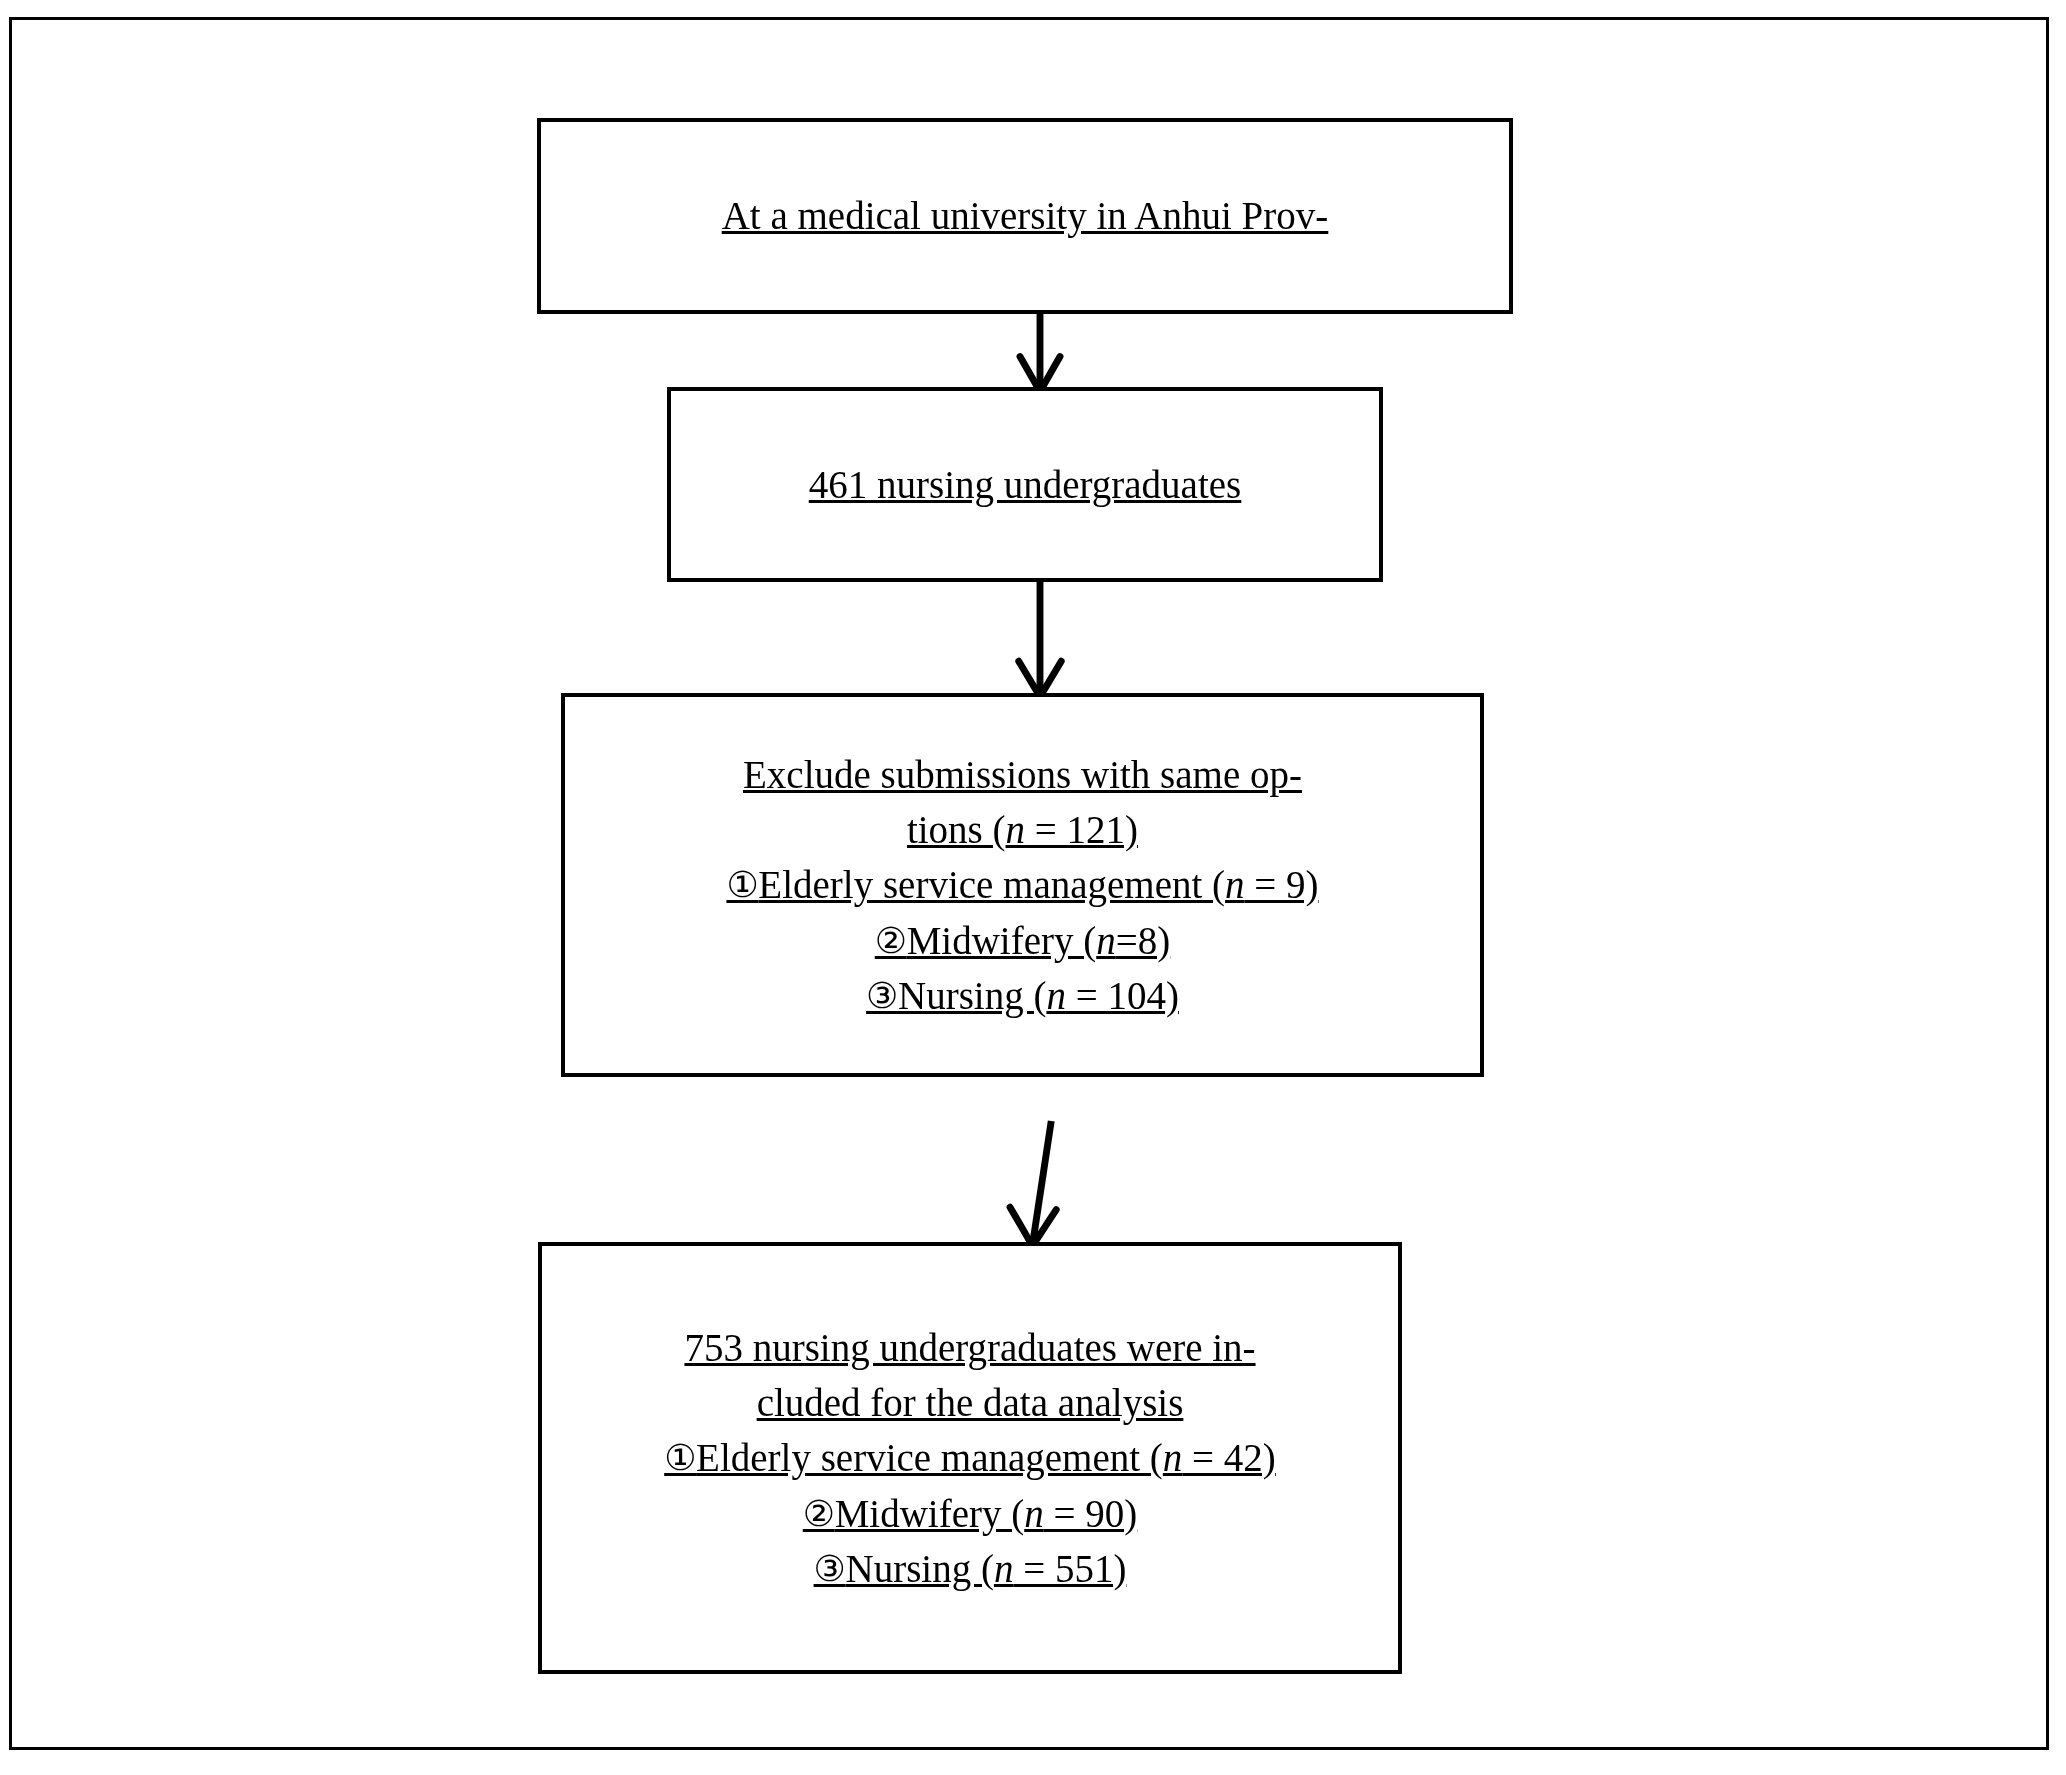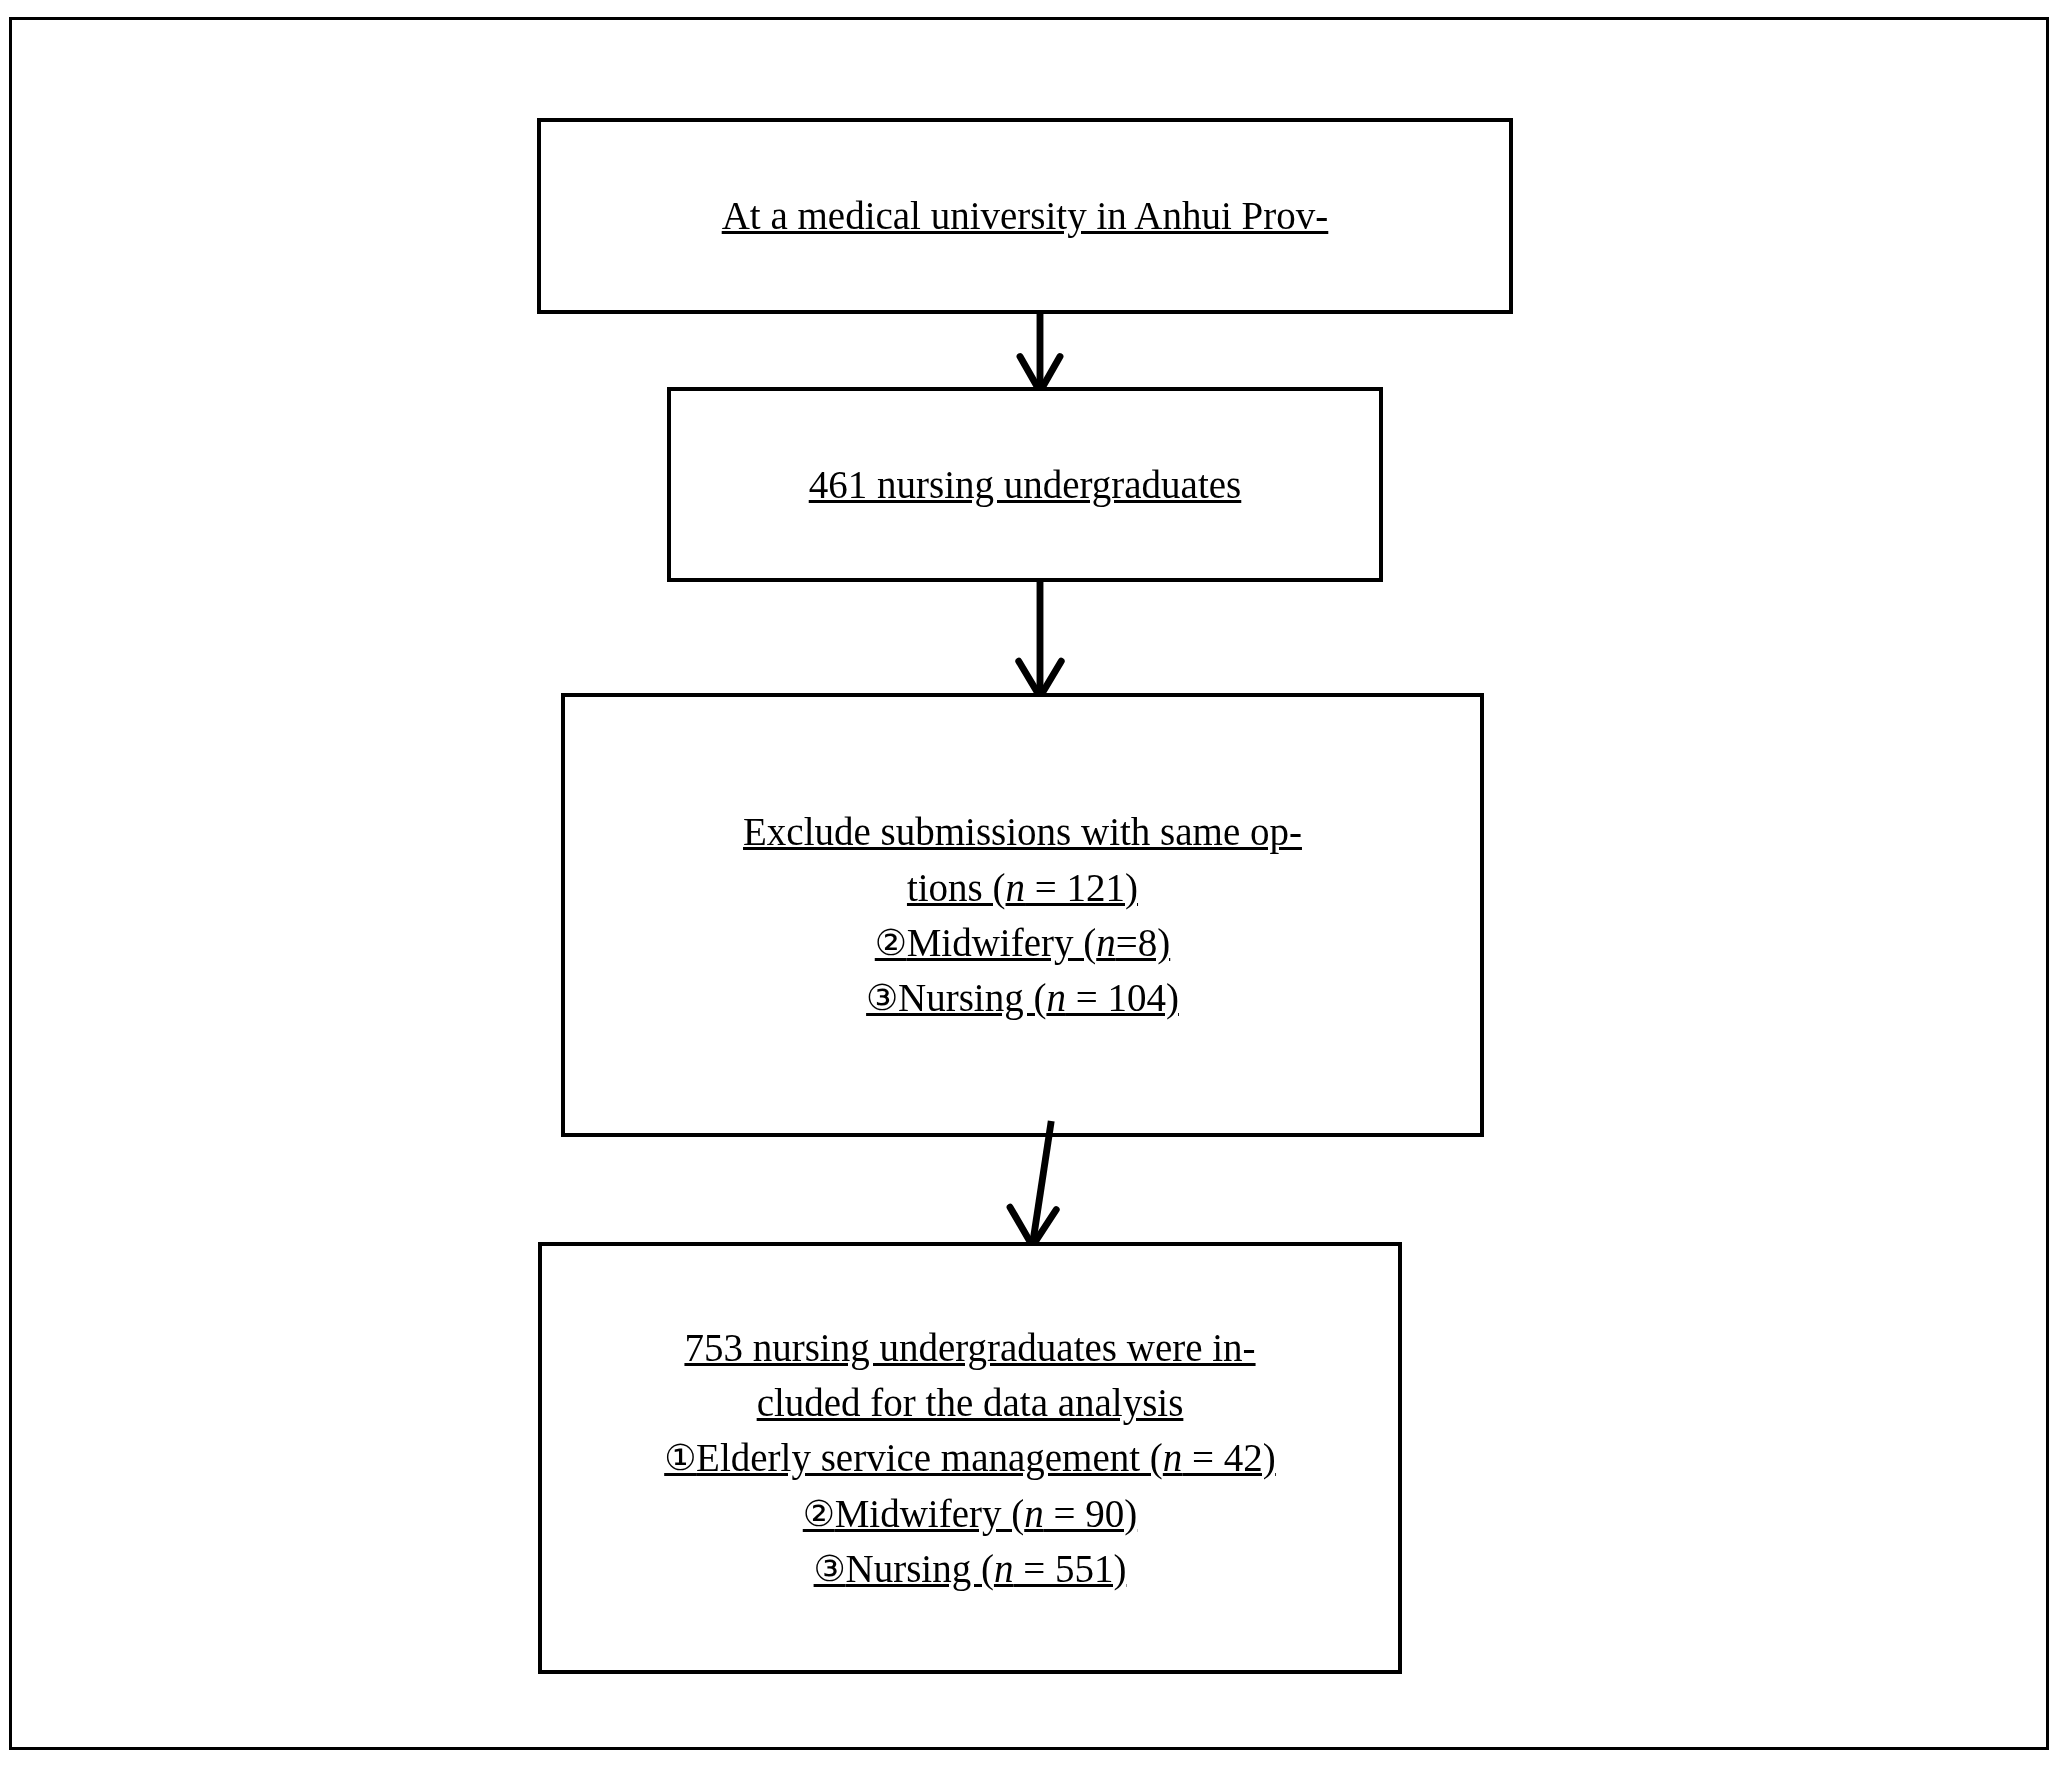--- a/index.html
+++ b/index.html
@@ -66,21 +66,21 @@
     left: 667px;
     top: 387px;
     width: 716px;
     height: 195px;
   }
 
   #box-excluded {
     left: 561px;
     top: 693px;
     width: 923px;
-    height: 444px;
+    height: 384px;
   }
 
   #box-included {
     left: 538px;
     top: 1242px;
     width: 864px;
     height: 432px;
   }
 
   
@@ -137,20 +137,21 @@
   </div>
 
   <svg class="arrow-svg" id="arrow-2" viewBox="0 0 240 195">
     <line class="arrow-shaft" x1="120" y1="0" x2="120" y2="188"></line>
     <path class="arrow-head" d="M 86 133 L 120 190 L 154 133"></path>
   </svg>
 
   <div class="flow-box" id="box-excluded">
     <span class="line">Exclude submissions with same op-</span>
     <span class="line"><span>tions (</span><span class="nvar">n</span><span> = 121)</span></span>
+    <span class="line"><span class="circled">①</span><span>Elderly service management (</span><span class="nvar">n</span><span> = 9)</span></span>
     <span class="line"><span class="circled">②</span><span>Midwifery (</span><span class="nvar">n</span><span>=8)</span></span>
     <span class="line"><span class="circled">③</span><span>Nursing (</span><span class="nvar">n</span><span> = 104)</span></span>
   </div>
 
   <svg class="arrow-svg" id="arrow-3" viewBox="0 0 240 205">
     <line class="arrow-shaft" x1="138" y1="0" x2="108" y2="198"></line>
     <path class="arrow-head" d="M 72 138 L 108 200 L 146 142"></path>
   </svg>
 
   <div class="flow-box" id="box-included">

